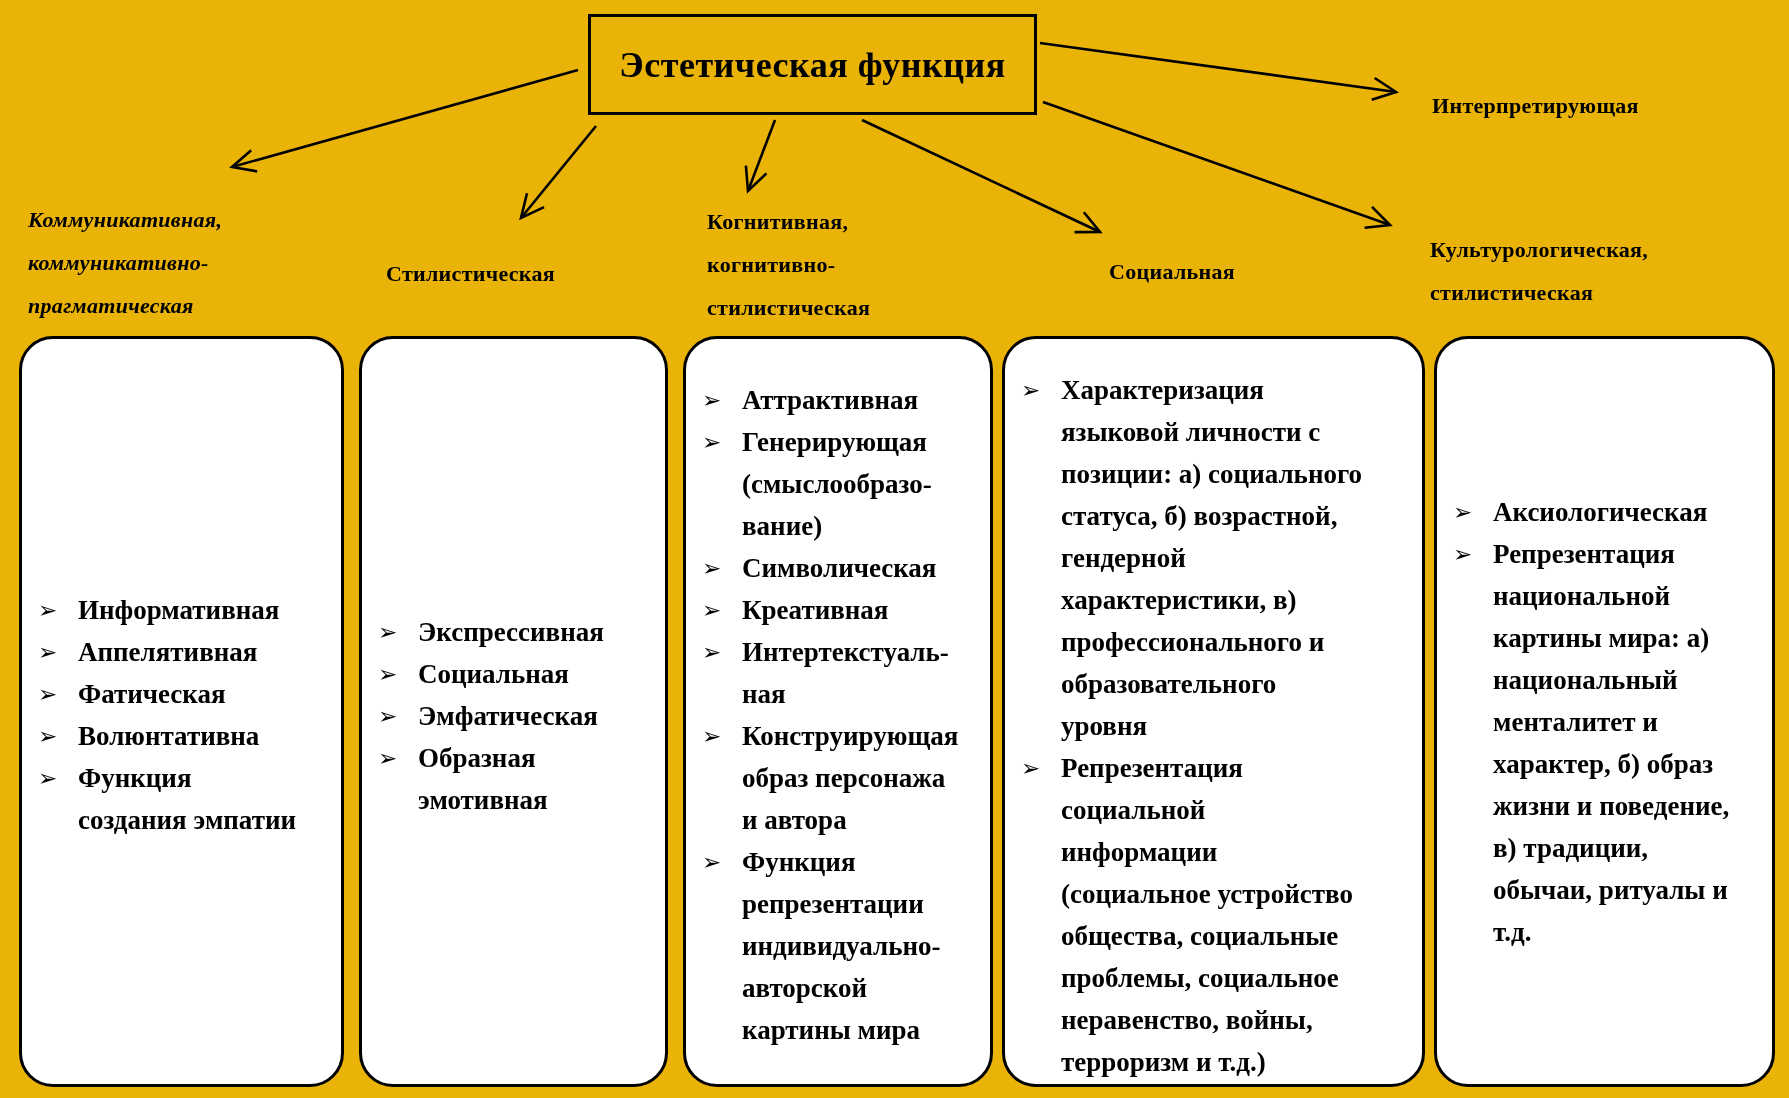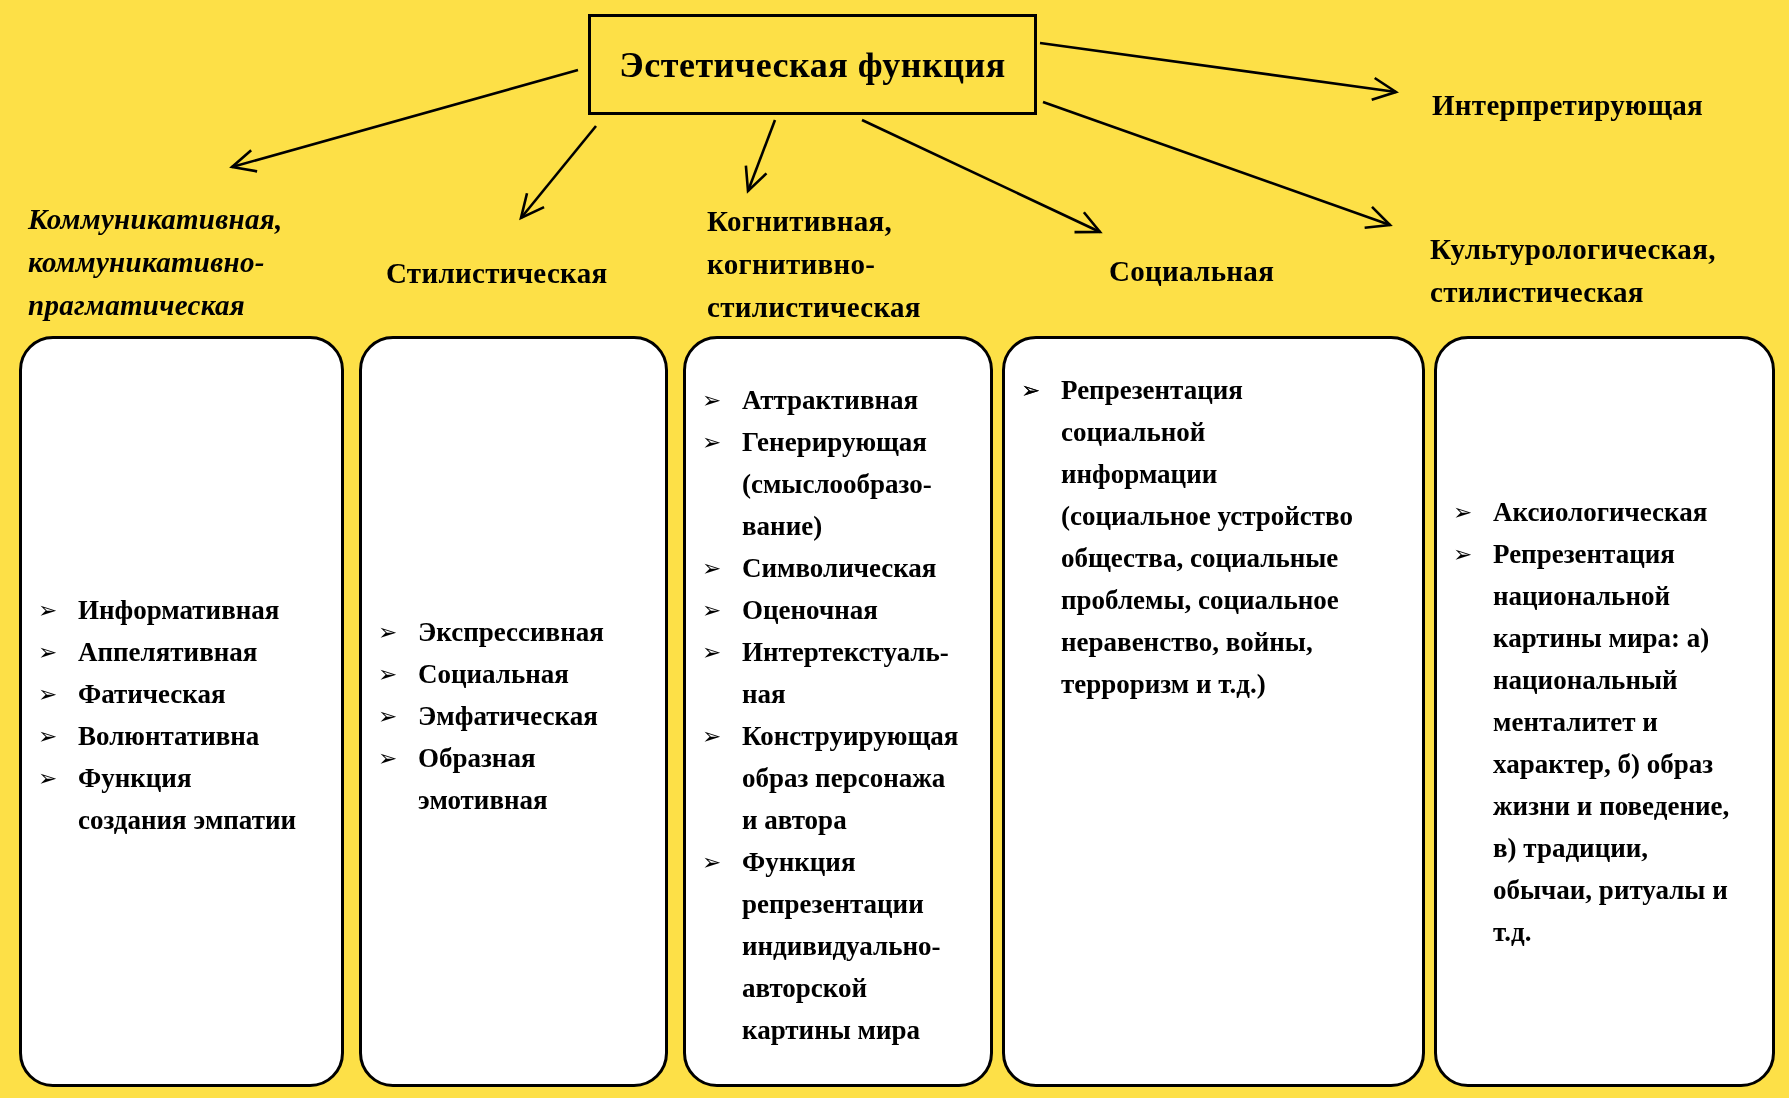--- a/index.html
+++ b/index.html
@@ -1,28 +1,28 @@
 <!DOCTYPE html>
 <html><head>
 <meta charset="utf-8">
 <style>
   html,body{margin:0;padding:0;background:#fff;}
   #canvas{
-    position:relative;width:1789px;height:1098px;background:#fde047;
+    position:relative;width:1789px;height:1098px;background:#eab308;
     font-family:"Liberation Serif","DejaVu Serif",serif;color:#000;overflow:hidden;
   }
   #arrows{position:absolute;left:0;top:0;pointer-events:none;}
   .root-box{
     position:absolute;left:588px;top:14px;width:449px;height:101px;
     border:3px solid #000;box-sizing:border-box;
     display:flex;align-items:center;justify-content:center;
   }
   .root-box span{font-size:36px;font-weight:bold;letter-spacing:.5px;}
   .branch{
-    position:absolute;font-size:29px;font-weight:bold;line-height:43px;
+    position:absolute;font-size:22px;font-weight:bold;line-height:43px;
     white-space:pre-line;letter-spacing:.3px;
   }
   .bl-communicative{left:28px;top:198px;font-style:italic;}
   .bl-stylistic{left:386px;top:252px;}
   .bl-cognitive{left:707px;top:200px;}
   .bl-social{left:1109px;top:250px;text-align:center;}
   .bl-interpretive{left:1432px;top:84px;}
   .bl-cultural{left:1430px;top:228px;}
   .colbox{
     position:absolute;top:336px;height:751px;box-sizing:border-box;
@@ -128,21 +128,21 @@
       <span class="li-text">Генерирующая
 (смыслообразо-
 вание)</span>
     </div>
     <div class="li">
       <span class="blt">➢</span>
       <span class="li-text">Символическая</span>
     </div>
     <div class="li">
       <span class="blt">➢</span>
-      <span class="li-text">Оценочная</span>
+      <span class="li-text">Креативная</span>
     </div>
     <div class="li">
       <span class="blt">➢</span>
       <span class="li-text">Интертекстуаль-
 ная</span>
     </div>
     <div class="li">
       <span class="blt">➢</span>
       <span class="li-text">Конструирующая
 образ персонажа
@@ -154,20 +154,29 @@
 репрезентации
 индивидуально-
 авторской
 картины мира</span>
     </div>
   </div>
 
   <div class="colbox cb-social">
     <div class="li">
       <span class="blt">➢</span>
+      <span class="li-text">Характеризация
+языковой личности с
+позиции: а) социального
+статуса, б) возрастной,
+гендерной
+характеристики, в)
+профессионального и
+образовательного
+уровня</span>
     </div>
     <div class="li">
       <span class="blt">➢</span>
       <span class="li-text">Репрезентация
 социальной
 информации
 (социальное устройство
 общества, социальные
 проблемы, социальное
 неравенство, войны,

